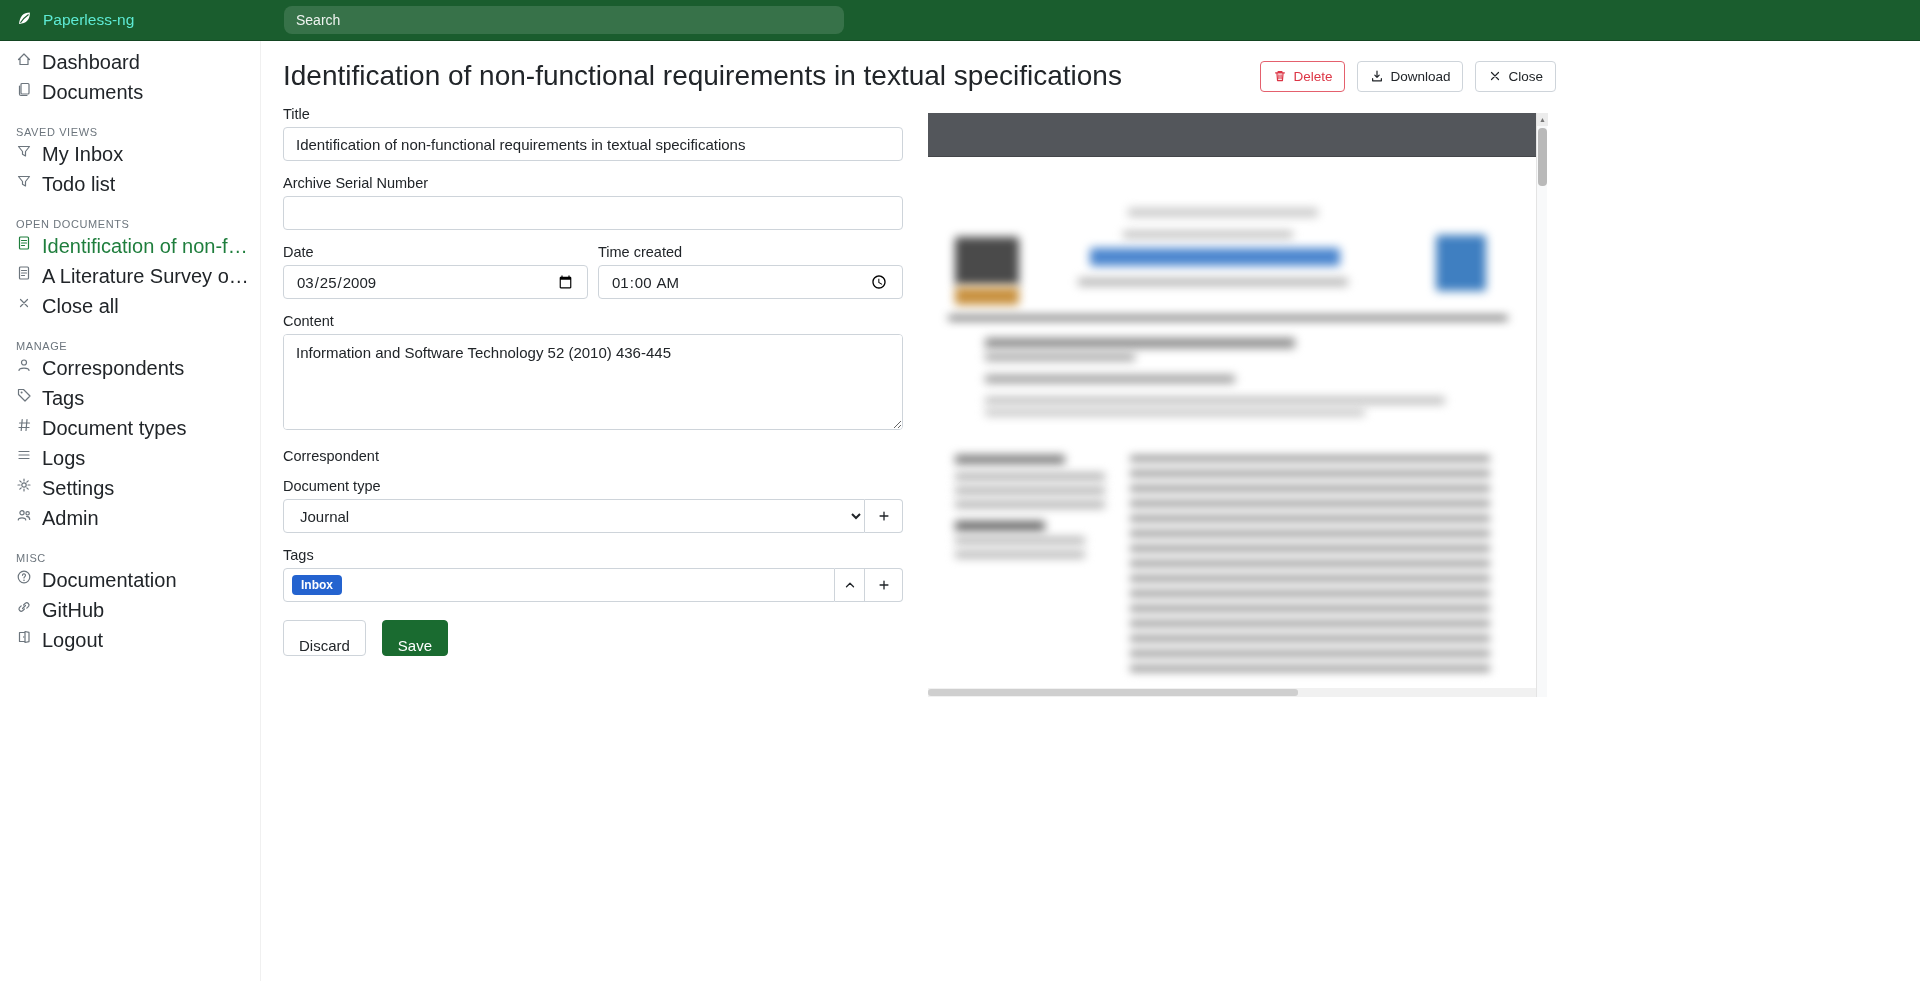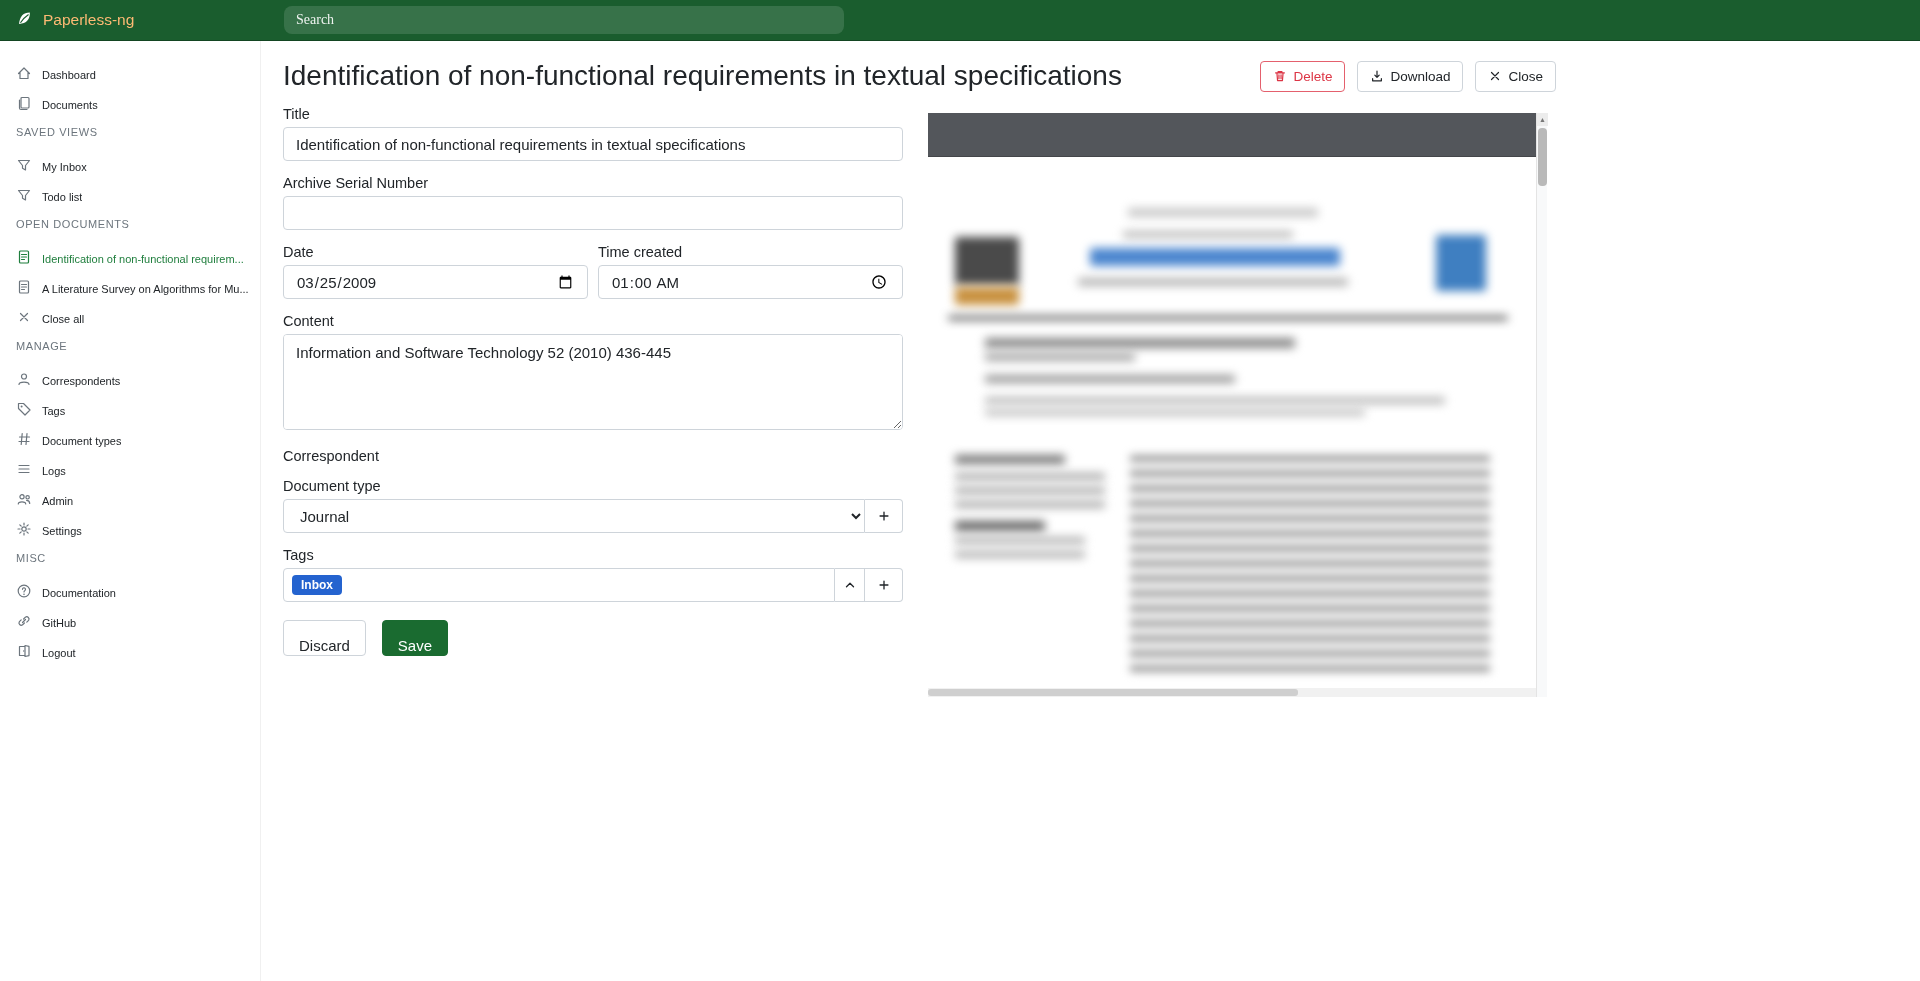--- a/index.html
+++ b/index.html
@@ -2,33 +2,33 @@
 <html><head>
 <meta charset="utf-8">
 <style>
   *{box-sizing:border-box;margin:0;padding:0}
   html,body{width:1920px;height:981px;overflow:hidden;background:#fff;
     font-family:"Liberation Sans",sans-serif;color:#212529}
 
   
   .navbar{position:absolute;left:0;top:0;width:1920px;height:41px;background:#1a5d2e;
     display:flex;align-items:center;border-bottom:1px solid rgba(0,0,0,.25);z-index:20}
-  .brand{width:261px;display:flex;align-items:center;gap:9px;padding-left:15px;color:#fdba74;font-size:15.5px}
+  .brand{width:261px;display:flex;align-items:center;gap:9px;padding-left:15px;color:#5eead4;font-size:15.5px}
   .brand svg{width:19px;height:19px}
   .search{margin-left:23px;width:560px;height:28px;border:none;border-radius:8px;
     background:rgba(255,255,255,.13);color:#fff;padding:0 12px;font-size:14px;outline:none;
-    font-family:Liberation Serif, serif}
+    font-family:Liberation Sans, sans-serif}
   .search::placeholder{color:rgba(255,255,255,.92)}
 
   
   .sidebar{position:absolute;left:0;top:41px;bottom:0;width:261px;background:#fff;
     border-right:1px solid #f0f0f0;padding-top:10px}
   .side-head{font-size:11px;letter-spacing:.6px;color:#6c757d;padding:15px 16px 5px 16px}
-  .side-item{height:30px;display:flex;align-items:flex-end;gap:10px;padding:0 10px 0 16px;
-    font-size:11px;color:#212529;cursor:pointer;white-space:nowrap}
+  .side-item{height:30px;display:flex;align-items:flex-start;gap:10px;padding:0 10px 0 16px;
+    font-size:20px;color:#212529;cursor:pointer;white-space:nowrap}
   .side-item .icn{width:16px;height:16px;flex:0 0 16px;display:flex;align-items:center;justify-content:center}
   .side-item svg{width:16px;height:16px;stroke:#6c757d;fill:none;stroke-width:1.2;
     stroke-linecap:round;stroke-linejoin:round}
   .side-item .lbl{overflow:hidden;text-overflow:ellipsis}
   .side-item.active{color:#1f7e3d}
   .side-item.active svg{stroke:#1f7e3d}
   .dotfill{fill:#6c757d;stroke:none}
 
   
   .content{position:absolute;left:261px;top:41px;right:0;bottom:0;background:#fff;padding:19px 0 0 22px}
@@ -191,36 +191,36 @@
     <span class="icn">
         <svg viewBox="0 0 16 16">
           <path d="M3 4.5h10M3 8h10M3 11.5h10"></path>
         </svg>
       </span>
     <span class="lbl">Logs</span>
   </div>
   <div class="side-item">
     <span class="icn">
         <svg viewBox="0 0 16 16">
+          <circle cx="8" cy="8" r="2.2"></circle>
+          <path d="M8 2v2M8 12v2M2 8h2M12 8h2M3.8 3.8l1.4 1.4M10.8 10.8l1.4 1.4M12.2 3.8l-1.4 1.4M5.2 10.8l-1.4 1.4"></path>
+        </svg>
+      </span>
+    <span class="lbl">Settings</span>
+  </div>
+  <div class="side-item">
+    <span class="icn">
+        <svg viewBox="0 0 16 16">
           <circle cx="6" cy="5.8" r="2.1"></circle>
           <path d="M2.3 13c0-2.8 7.4-2.8 7.4 0"></path>
           <circle cx="11.6" cy="6.3" r="1.7"></circle>
           <path d="M10.6 9.4c2 .2 3.1 1.3 3.1 3.1"></path>
         </svg>
       </span>
     <span class="lbl">Admin</span>
-  </div>
-  <div class="side-item">
-    <span class="icn">
-        <svg viewBox="0 0 16 16">
-          <circle cx="8" cy="8" r="2.2"></circle>
-          <path d="M8 2v2M8 12v2M2 8h2M12 8h2M3.8 3.8l1.4 1.4M10.8 10.8l1.4 1.4M12.2 3.8l-1.4 1.4M5.2 10.8l-1.4 1.4"></path>
-        </svg>
-      </span>
-    <span class="lbl">Settings</span>
   </div>
 
   <div class="side-head">MISC</div>
   <div class="side-item">
     <span class="icn">
         <svg viewBox="0 0 16 16">
           <circle cx="8" cy="8" r="5.8"></circle>
           <path d="M6.5 6.3a1.5 1.5 0 1 1 2.4 1.2c-.6.4-.9.8-.9 1.5"></path>
           <circle class="dotfill" cx="8" cy="11.2" r=".8"></circle>
         </svg>

